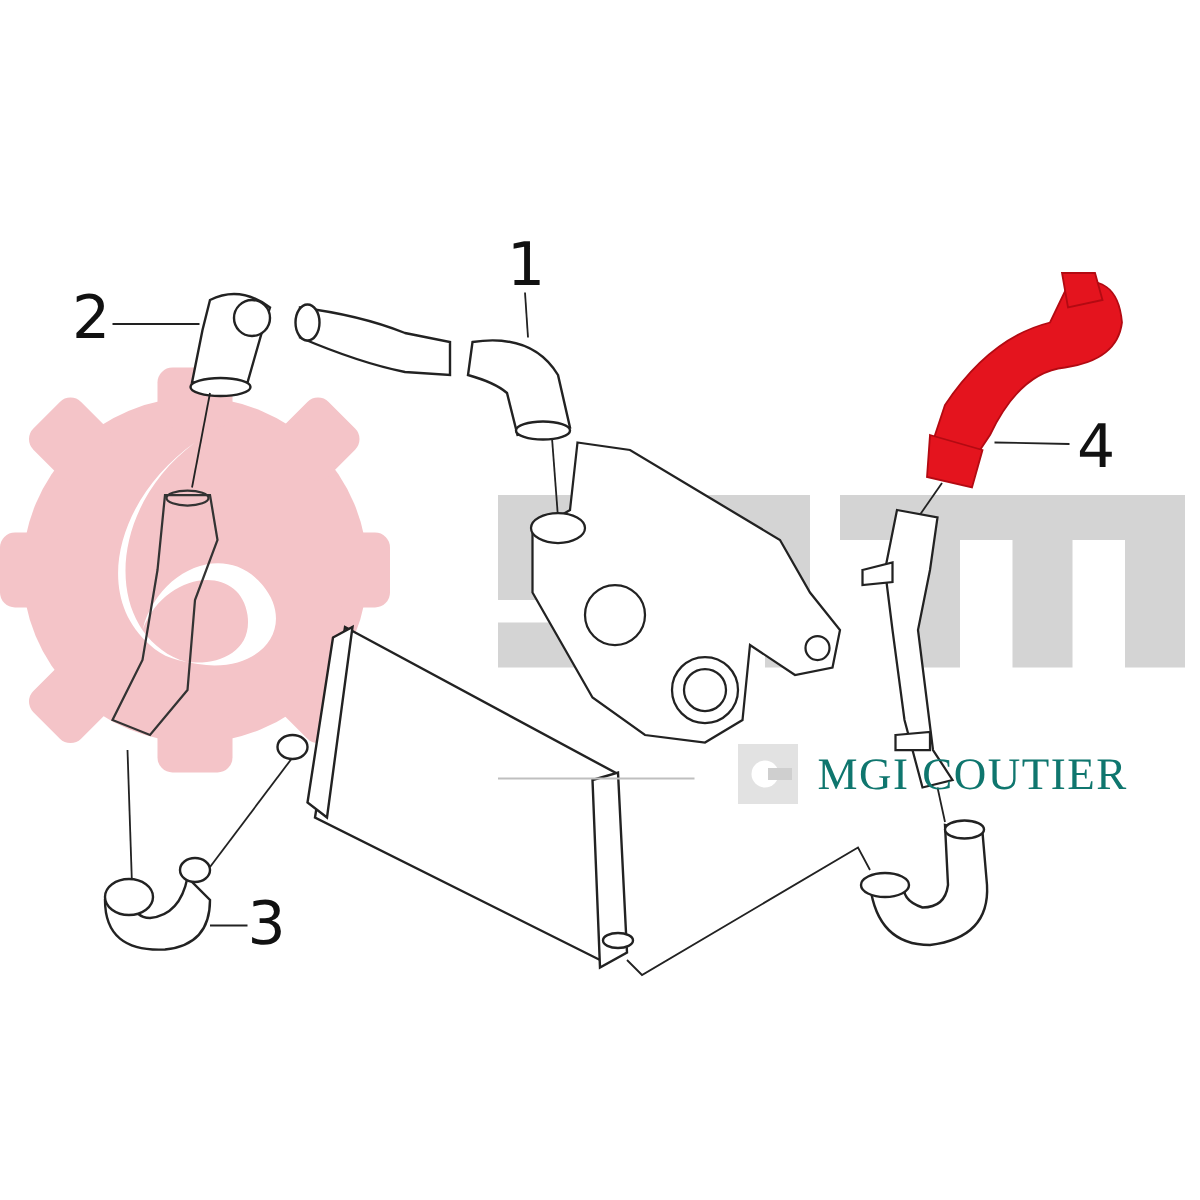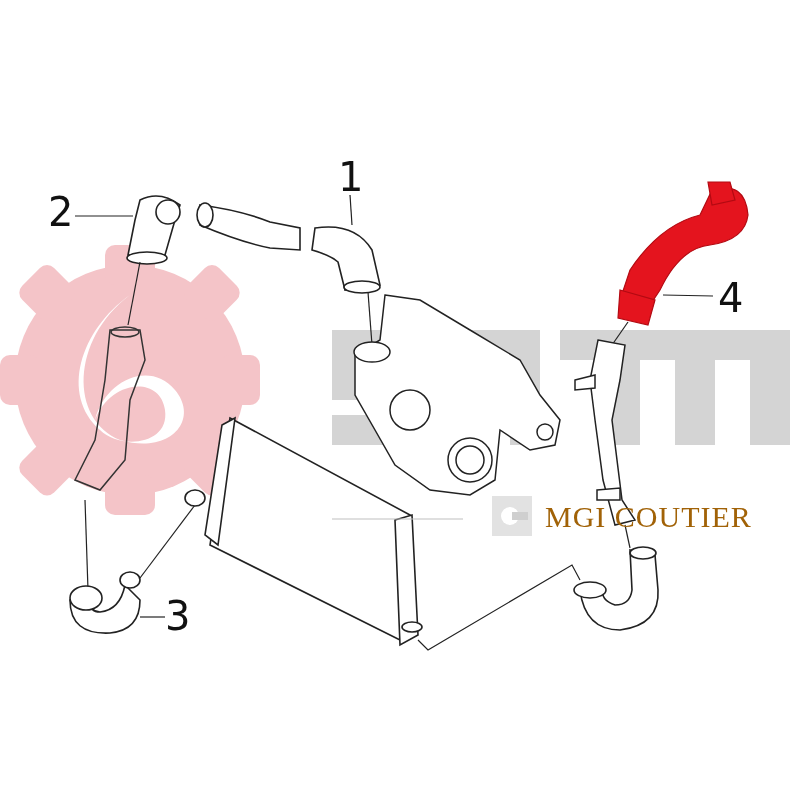--- a/index.html
+++ b/index.html
@@ -1,19 +1,19 @@
 <!DOCTYPE html>
 <html><head>
 <meta charset="utf-8">
 <style>
   html,body{margin:0;padding:0;background:#ffffff;}
   #canvas{position:relative;width:800px;height:800px;overflow:hidden;background:#ffffff;font-family:"DejaVu Sans","Liberation Sans",sans-serif;}
   svg{position:absolute;left:0;top:0;}
   .callout{position:absolute;font-family:"DejaVu Sans","Liberation Sans",sans-serif;font-size:40px;color:#111111;line-height:1;}
-  .wm-text{position:absolute;font-family:"Liberation Serif","DejaVu Serif",serif;font-size:30px;color:#a16207;letter-spacing:1px;}
+  .wm-text{position:absolute;font-family:"Liberation Serif","DejaVu Serif",serif;font-size:30px;color:#0f766e;letter-spacing:1px;}
 </style>
 </head>
 <body>
 
 <div id="canvas">
 
   <svg width="800" height="800" viewBox="0 0 800 800">
 
     <g fill="#f4c4c8">
       <circle cx="130" cy="380" r="115"></circle>

